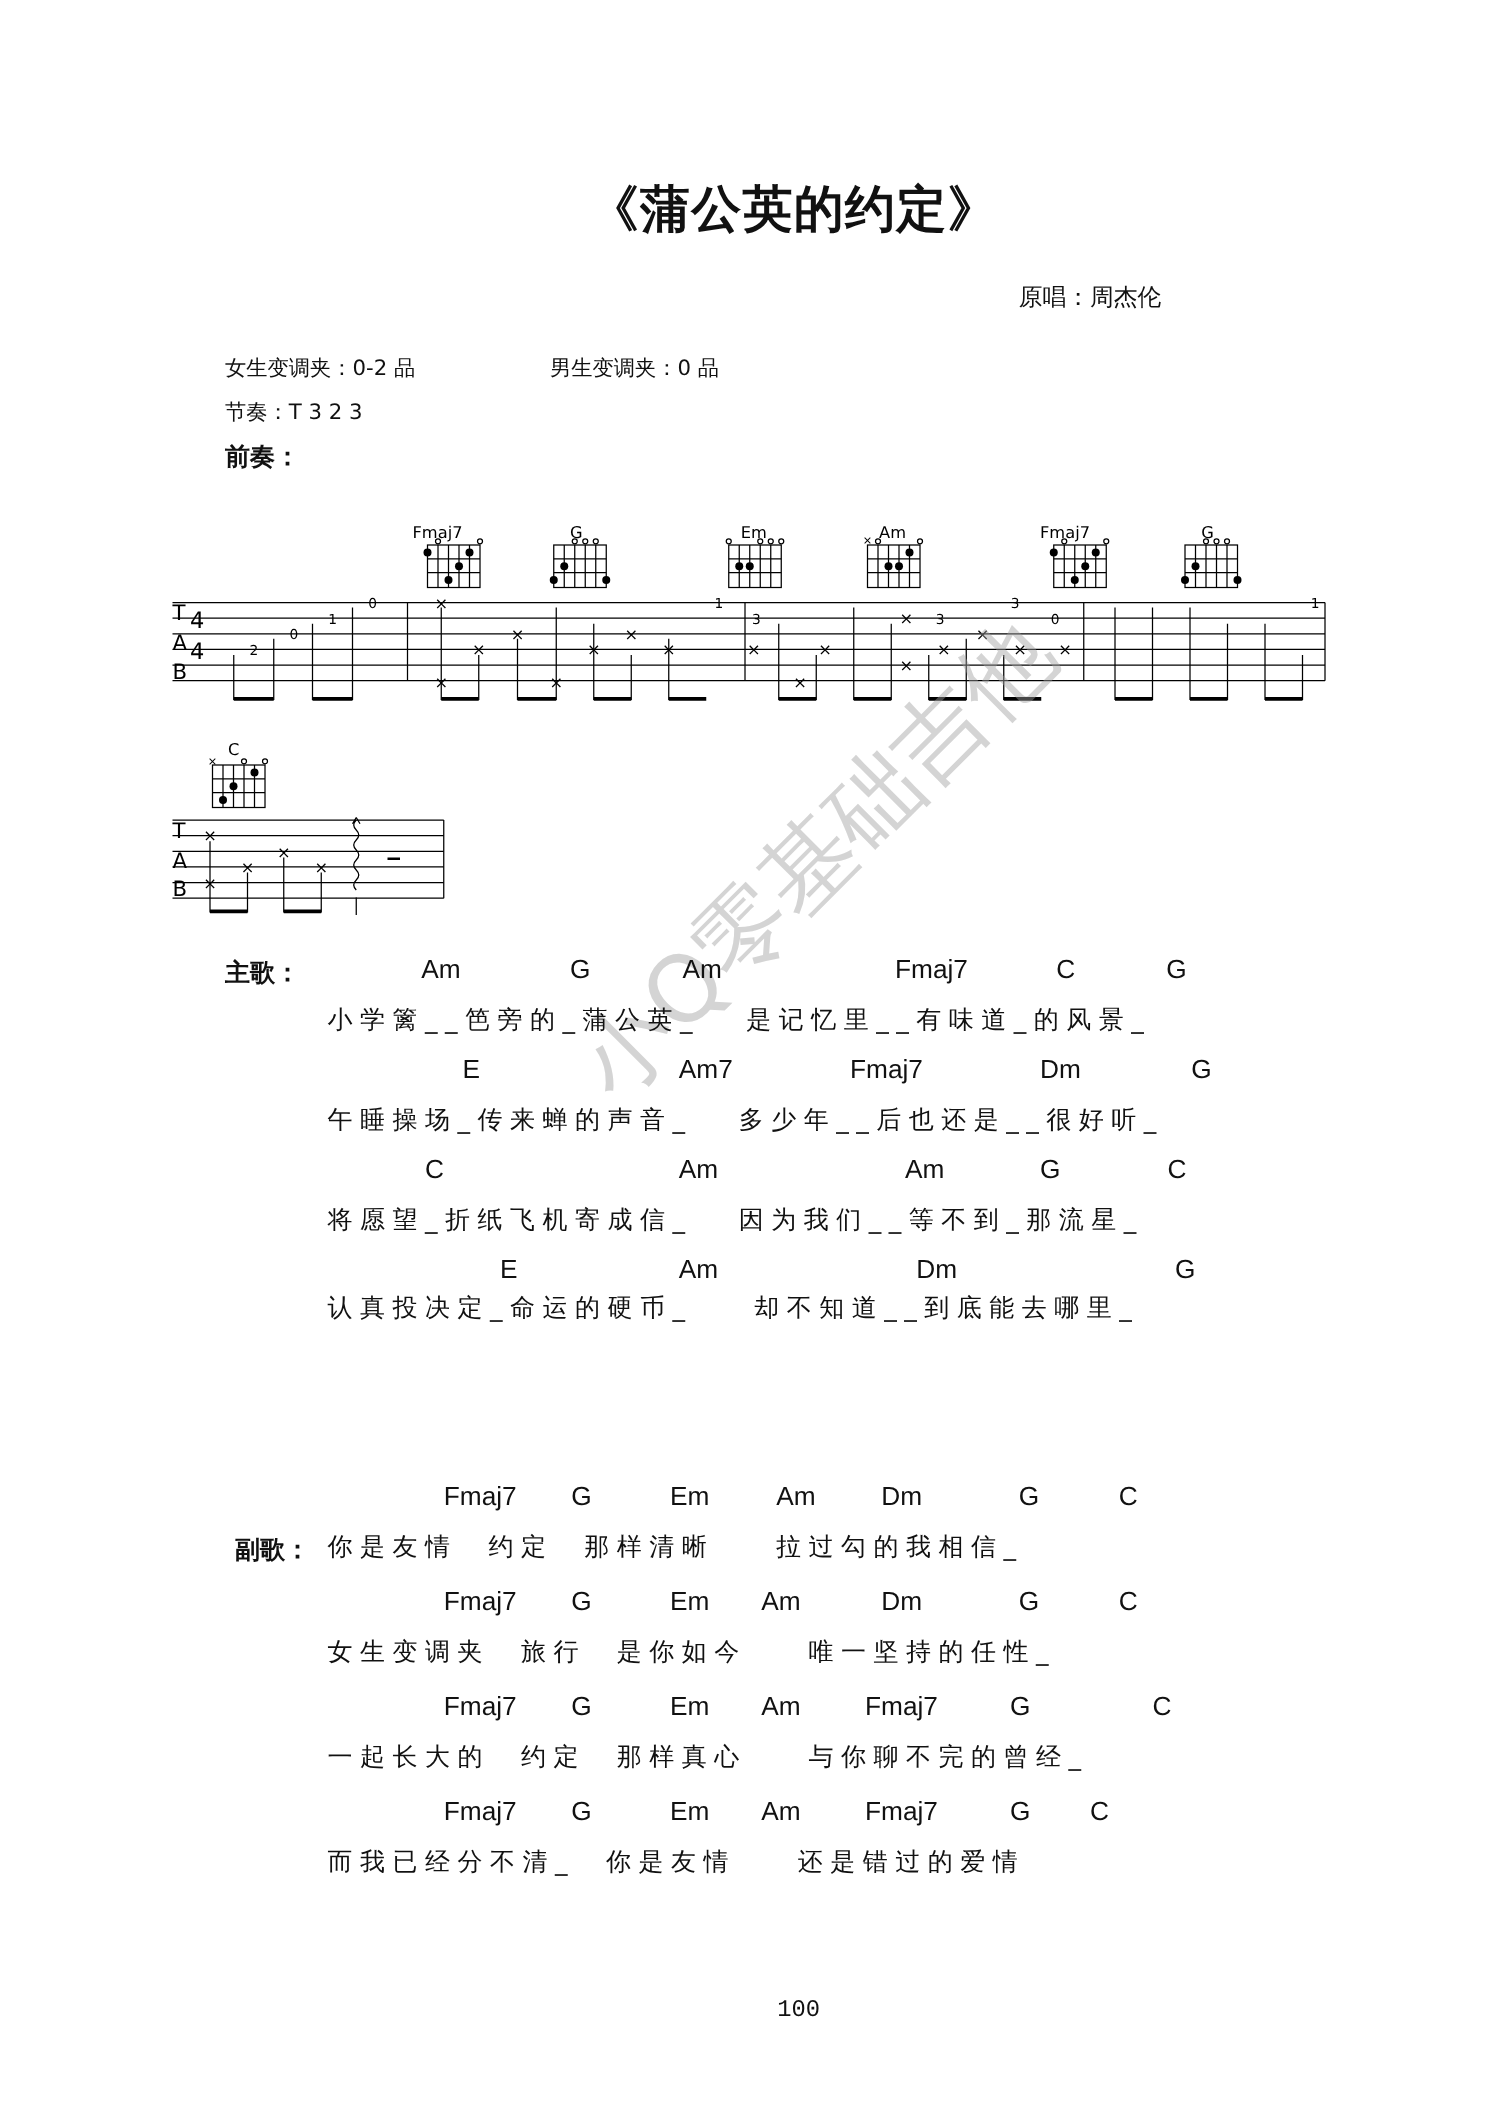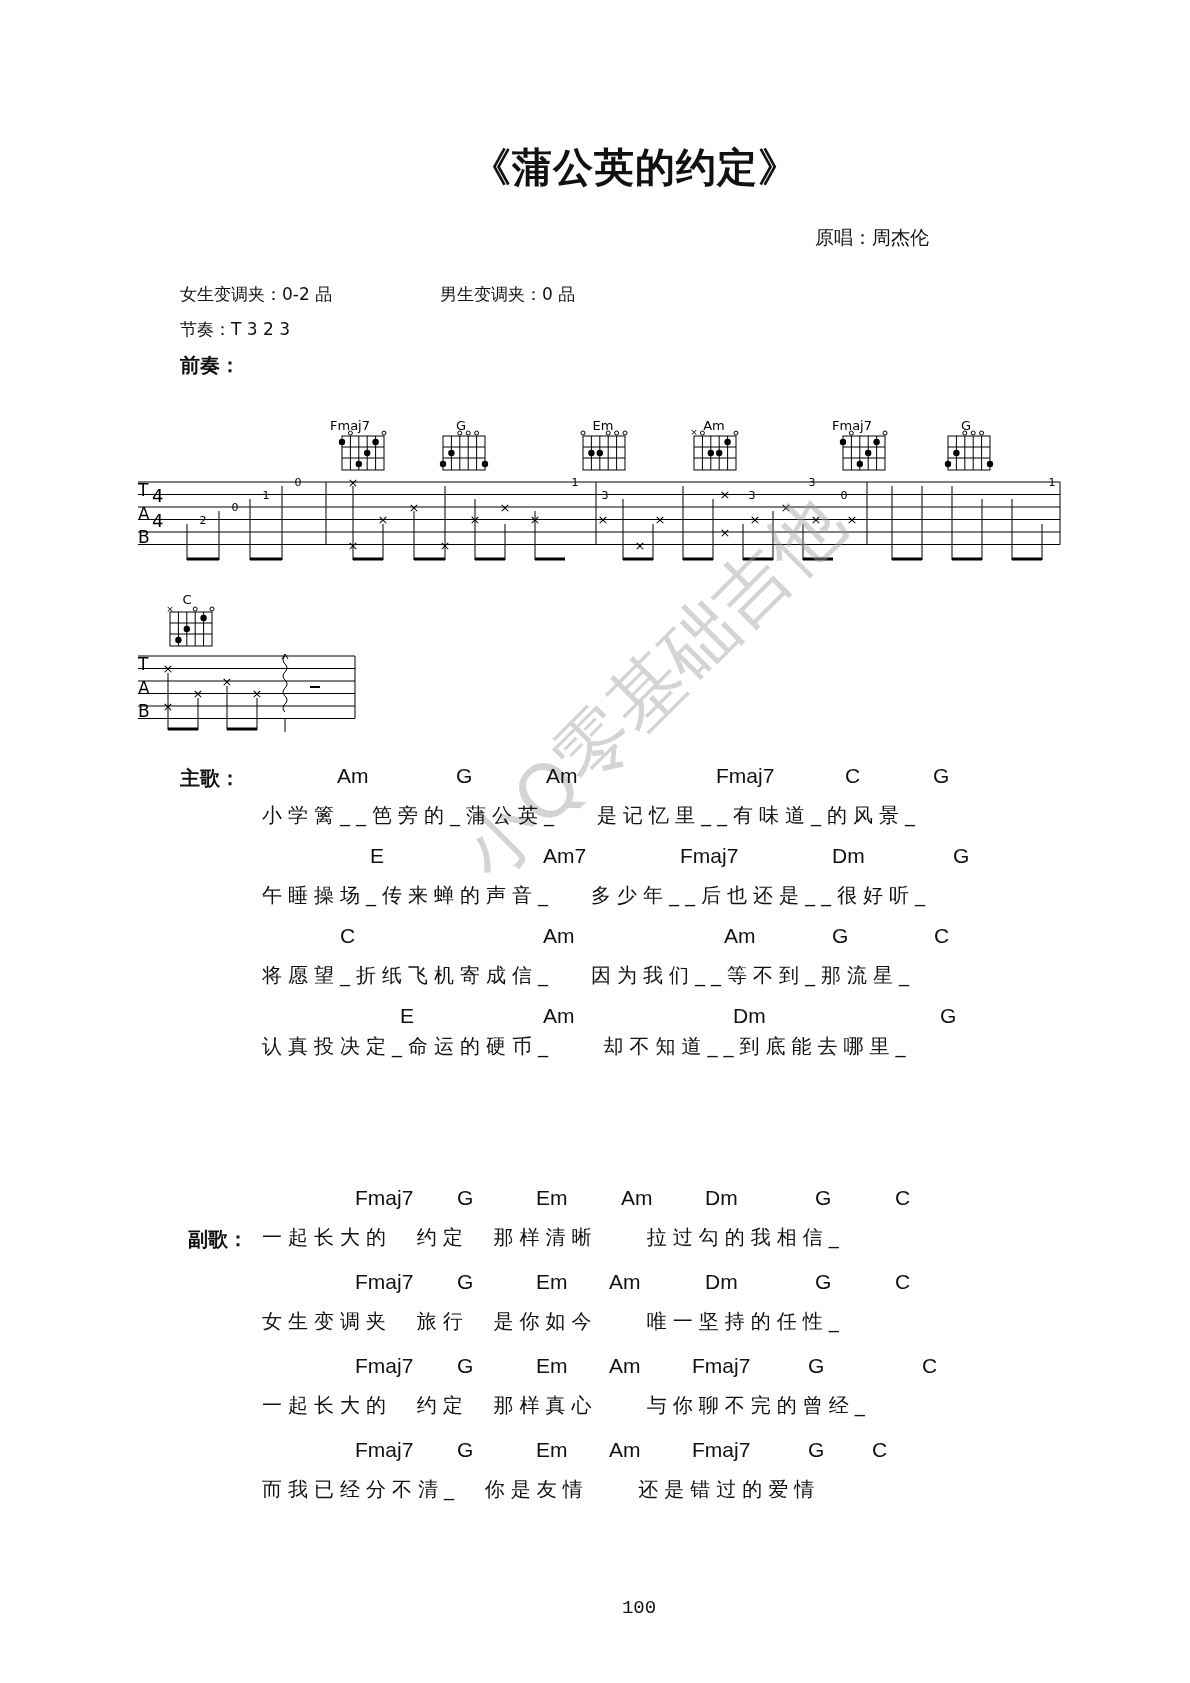--- a/index.html
+++ b/index.html
@@ -339,21 +339,21 @@
 <div class="chordline" style="top:1186px; left:0;">
   <span style="left:355px">Fmaj7</span>
   <span style="left:457px">G</span>
   <span style="left:536px">Em</span>
   <span style="left:621px">Am</span>
   <span style="left:705px">Dm</span>
   <span style="left:815px">G</span>
   <span style="left:895px">C</span>
 </div>
 <div class="abs section-label" style="left:188px; top:1226px;">副歌：</div>
-<div class="lyric" style="top:1224px;">一起长大的  约定  那样清晰    拉过勾的我相信_</div>
+<div class="lyric" style="top:1224px;">你是友情  约定  那样清晰    拉过勾的我相信_</div>
 
 <div class="chordline" style="top:1270px; left:0;">
   <span style="left:355px">Fmaj7</span>
   <span style="left:457px">G</span>
   <span style="left:536px">Em</span>
   <span style="left:609px">Am</span>
   <span style="left:705px">Dm</span>
   <span style="left:815px">G</span>
   <span style="left:895px">C</span>
 </div>

